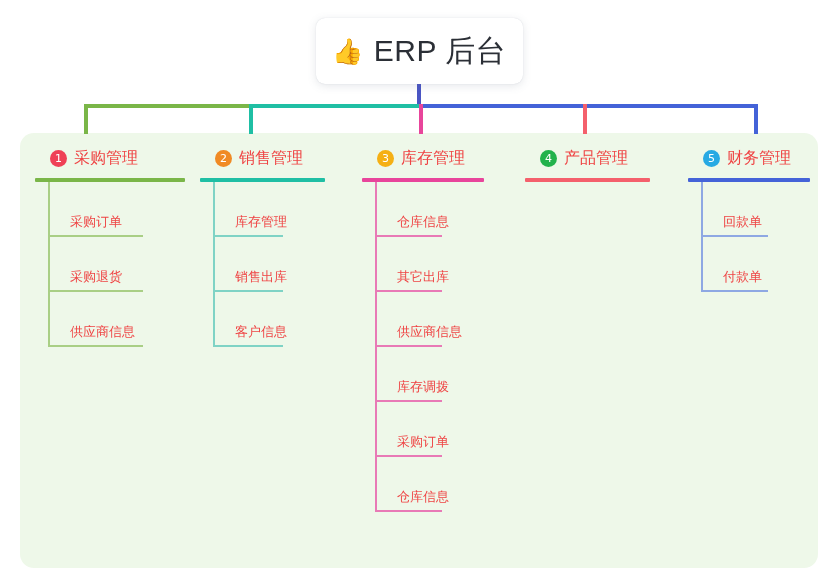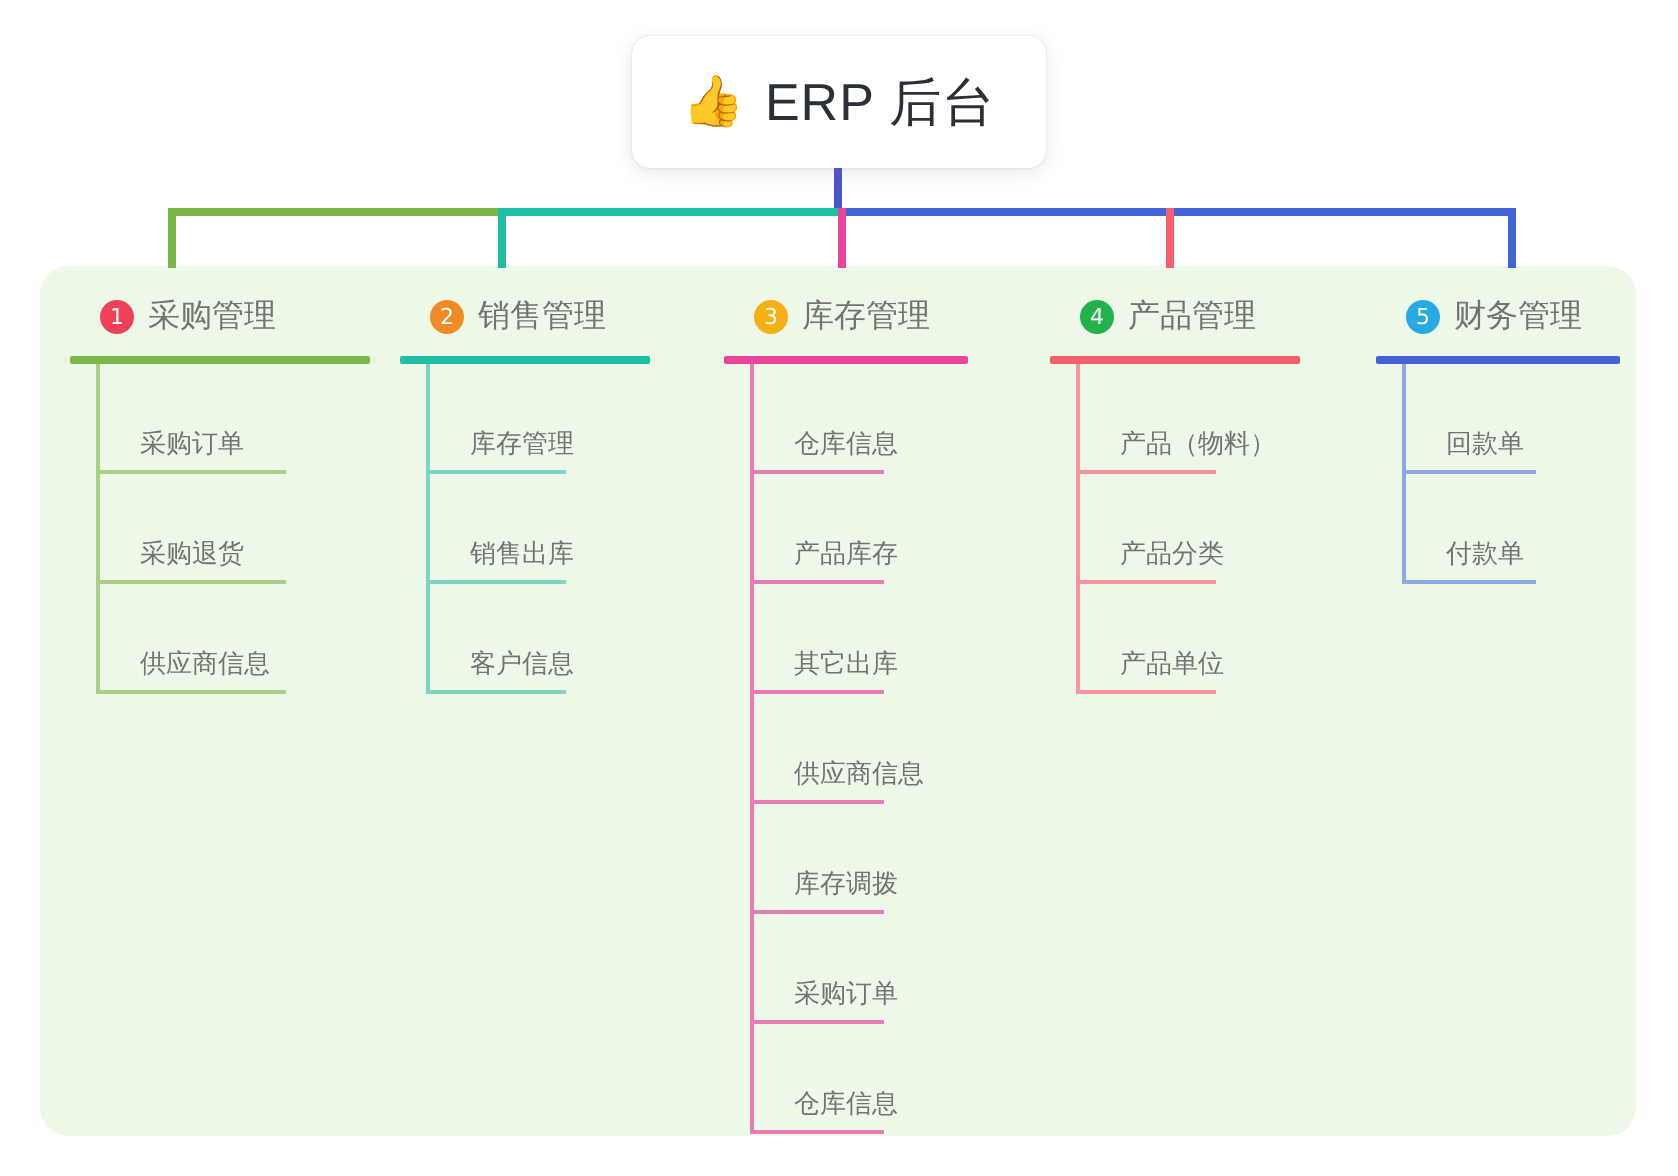--- a/index.html
+++ b/index.html
@@ -40,21 +40,21 @@
     display: flex;
     align-items: center;
     gap: 10px;
   }
   .root-emoji {
     font-size: 25px;
     line-height: 1;
     display: inline-block;
   }
   .root-title {
-    font-size: 26px;
+    font-size: 30px;
     color: #2b2f36;
     letter-spacing: 0.5px;
     white-space: nowrap;
   }
 
   
   .conn {
     position: absolute;
     z-index: 4;
   }
@@ -106,21 +106,21 @@
     border-radius: 50%;
     color: #ffffff;
     font-size: 11px;
     line-height: 17px;
     text-align: center;
     flex: 0 0 auto;
     font-family: "DejaVu Sans", sans-serif;
   }
   .col-title {
     font-size: 16px;
-    color: #737373;
+    color: #ef4444;
     white-space: nowrap;
   }
   .col-rule {
     height: 4px;
     margin-top: 7px;
     border-radius: 1px;
   }
 
   
   .leaves {
@@ -144,21 +144,21 @@
     width: 2px;
   }
   .leaf-underline {
     position: absolute;
     left: 0;
     bottom: 0;
     height: 2px;
   }
   .leaf-label {
     font-size: 13px;
-    color: #737373;
+    color: #ef4444;
     white-space: nowrap;
     position: relative;
     z-index: 2;
   }
 </style>
 </head>
 <body>
 
 <div id="mindmap">
 
@@ -241,25 +241,20 @@
         <div class="col-rule" style="background: rgb(232, 69, 155); width: 122px;"></div>
         <div class="leaves">
           <div class="leaf">
             <div class="leaf-spine" style="background: rgb(232, 122, 182);"></div>
             <div class="leaf-underline" style="background: rgb(232, 122, 182); width: 67px;"></div>
             <span class="leaf-label">仓库信息</span>
           </div>
           <div class="leaf">
             <div class="leaf-spine" style="background: rgb(232, 122, 182);"></div>
             <div class="leaf-underline" style="background: rgb(232, 122, 182); width: 67px;"></div>
-            <span class="leaf-label">产品库存</span>
-          </div>
-          <div class="leaf">
-            <div class="leaf-spine" style="background: rgb(232, 122, 182);"></div>
-            <div class="leaf-underline" style="background: rgb(232, 122, 182); width: 67px;"></div>
             <span class="leaf-label">其它出库</span>
           </div>
           <div class="leaf">
             <div class="leaf-spine" style="background: rgb(232, 122, 182);"></div>
             <div class="leaf-underline" style="background: rgb(232, 122, 182); width: 67px;"></div>
             <span class="leaf-label">供应商信息</span>
           </div>
           <div class="leaf">
             <div class="leaf-spine" style="background: rgb(232, 122, 182);"></div>
             <div class="leaf-underline" style="background: rgb(232, 122, 182); width: 67px;"></div>
@@ -276,37 +271,20 @@
             <span class="leaf-label">仓库信息</span>
           </div>
         </div>
       </div>
       <div class="col" style="left: 525px; width: 125px;">
         <div class="col-head">
           <span class="badge" style="background: rgb(34, 178, 76);">4</span>
           <span class="col-title">产品管理</span>
         </div>
         <div class="col-rule" style="background: rgb(244, 96, 108); width: 125px;"></div>
-        <div class="leaves">
-          <div class="leaf">
-            <div class="leaf-spine" style="background: rgb(244, 148, 155);"></div>
-            <div class="leaf-underline" style="background: rgb(244, 148, 155); width: 70px;"></div>
-            <span class="leaf-label">产品（物料）</span>
-          </div>
-          <div class="leaf">
-            <div class="leaf-spine" style="background: rgb(244, 148, 155);"></div>
-            <div class="leaf-underline" style="background: rgb(244, 148, 155); width: 70px;"></div>
-            <span class="leaf-label">产品分类</span>
-          </div>
-          <div class="leaf">
-            <div class="leaf-spine" style="background: rgb(244, 148, 155);"></div>
-            <div class="leaf-underline" style="background: rgb(244, 148, 155); width: 70px;"></div>
-            <span class="leaf-label">产品单位</span>
-          </div>
-        </div>
       </div>
       <div class="col" style="left: 688px; width: 122px;">
         <div class="col-head">
           <span class="badge" style="background: rgb(39, 169, 227);">5</span>
           <span class="col-title">财务管理</span>
         </div>
         <div class="col-rule" style="background: rgb(68, 99, 216); width: 122px;"></div>
         <div class="leaves">
           <div class="leaf">
             <div class="leaf-spine" style="background: rgb(142, 168, 227);"></div>

